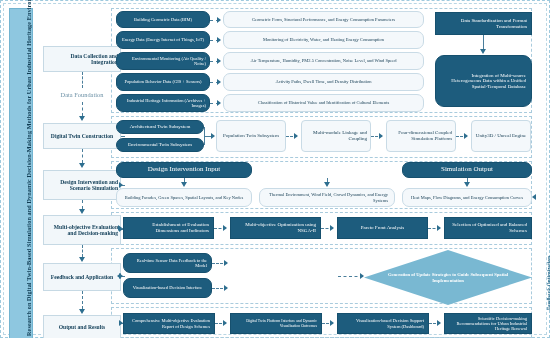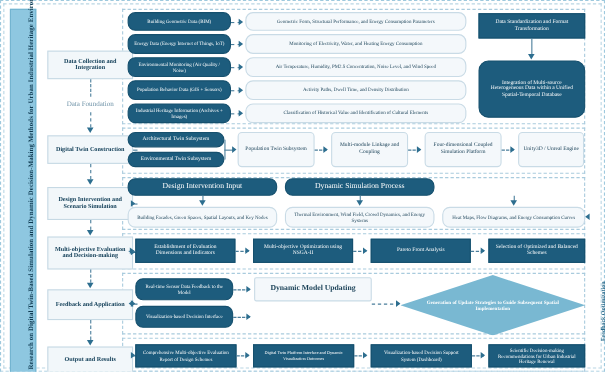--- a/index.html
+++ b/index.html
@@ -6,21 +6,21 @@
   body{width:550px;height:338px;overflow:hidden;
        font-family:"Liberation Serif", serif;
        color:#1b3a4b;}
   .page{position:relative;width:550px;height:338px;box-sizing:border-box;
         border:1px dashed #9ec9dd;padding:2px;}
   .frame{position:relative;width:100%;height:100%;box-sizing:border-box;
          border:1px dashed #b9d6e4;}
 
   
   .node{position:absolute;box-sizing:border-box;display:flex;
-        align-items:center;justify-content:center;text-align:center;
+        align-items:center;justify-content:center;text-align:right;
         line-height:1.12;}
   .dark{background:#1d5c7d;color:#ffffff;border:1px solid #16506e;}
   .dark.rnd{border-radius:7px;}
   .light{background:#f4f8fb;color:#1b4258;border:1px solid #c9dbe6;}
   .light.rnd{border-radius:7px;}
 
   
   .banner{position:absolute;left:5px;top:4px;width:22px;height:330px;
           background:#8ec7e0;border:1px solid #73b4d0;}
   .banner span{display:block;white-space:nowrap;color:#0f3b52;
@@ -219,29 +219,29 @@
 
   <div class="node dark rnd f70" style="left:112px;top:158px;width:136px;height:16px;">
     <span>Design Intervention Input</span>
   </div>
   <div class="vdash" style="left:180px;top:174px;height:6px;"></div>
   <div class="arr-d" style="left:176.5px;top:178px;"></div>
   <div class="node light rnd f45" style="left:112px;top:184px;width:136px;height:19px;padding:1px 6px;">
     <span>Building Facades, Green Spaces, Spatial Layouts, and Key Nodes</span>
   </div>
 
-  <div class="node dark rnd f70" style="left:255px;top:158px;width:136px;height:16px;">
-    <span>Dynamic Simulation Process</span>
-  </div>
   <div class="vdash" style="left:323px;top:174px;height:6px;"></div>
   <div class="arr-d" style="left:319.5px;top:178px;"></div>
   <div class="node light rnd f45" style="left:255px;top:184px;width:136px;height:19px;padding:1px 6px;">
     <span>Thermal Environment, Wind Field, Crowd Dynamics, and Energy Systems</span>
   </div>
 
+  <div class="node dark rnd f70" style="left:398px;top:158px;width:130px;height:16px;">
+    <span>Simulation Output</span>
+  </div>
   <div class="vdash" style="left:463px;top:174px;height:6px;"></div>
   <div class="arr-d" style="left:459.5px;top:178px;"></div>
   <div class="node light rnd f45" style="left:398px;top:184px;width:130px;height:19px;padding:1px 5px;">
     <span>Heat Maps, Flow Diagrams, and Energy Consumption Curves</span>
   </div>
   <div class="arr-l" style="left:528px;top:190px;"></div>
 
   <div class="node dark f50" style="left:119px;top:213px;width:91px;height:22px;padding:1px 4px;">
     <span>Establishment of Evaluation Dimensions and Indicators</span>
   </div>
@@ -264,23 +264,20 @@
     <span>Selection of Optimized and Balanced Schemes</span>
   </div>
   <div class="hdash" style="left:113px;top:224px;width:6px;"></div>
   <div class="arr-r" style="left:114px;top:221px;"></div>
 
   <div class="node dark rnd f45" style="left:119px;top:249px;width:89px;height:20px;padding:1px 4px;">
     <span>Real-time Sensor Data Feedback to the Model</span>
   </div>
   <div class="hdash" style="left:208px;top:259px;width:15px;"></div>
   <div class="arr-r" style="left:220px;top:256px;"></div>
-  <div class="node light f70 bold" style="left:227px;top:248px;width:107px;height:22px;border-radius:2px;">
-    <span>Dynamic Model Updating</span>
-  </div>
 
   <div class="node dark rnd f45" style="left:119px;top:274px;width:89px;height:20px;padding:1px 4px;">
     <span>Visualization-based Decision Interface</span>
   </div>
   <div class="hdash" style="left:208px;top:284px;width:15px;"></div>
   <div class="arr-r" style="left:220px;top:281px;"></div>
 
   <div class="hdash" style="left:334px;top:272px;width:25px;"></div>
   <div class="arr-r" style="left:356px;top:269px;"></div>
 

